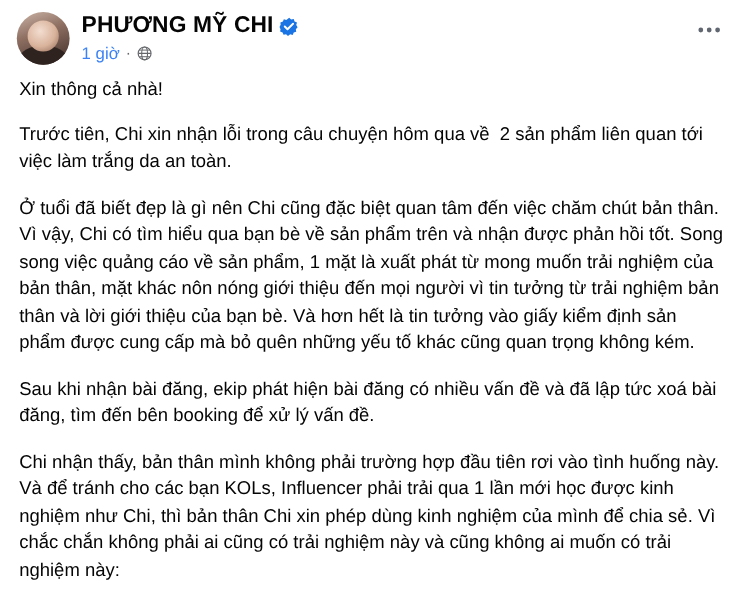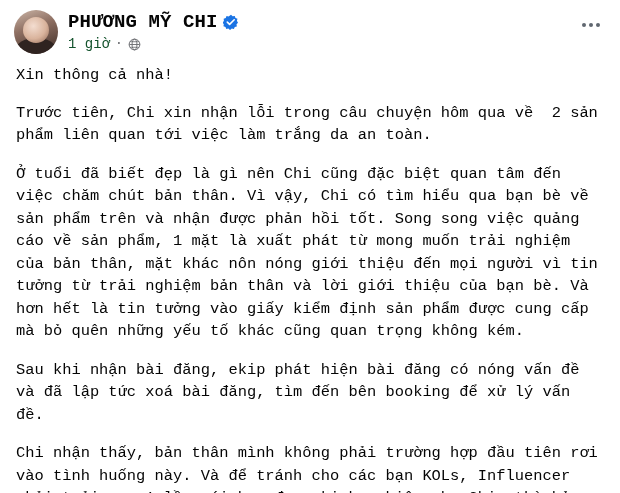--- a/index.html
+++ b/index.html
@@ -13,21 +13,20 @@
     font-family: "Liberation Sans", sans-serif;
     color: #050505;
     overflow: hidden;
   }
   .post {
     width: 620px;
     height: 448px;
     box-sizing: border-box;
     background: #ffffff;
     position: relative;
-    font-family: Liberation Mono, monospace;
   }
   .post-header {
     display: flex;
     align-items: flex-start;
     padding: 10px 14px 4px 14px;
     position: relative;
   }
   .avatar {
     width: 44px;
     height: 44px;
@@ -83,21 +82,21 @@
     line-height: 0;
   }
   .meta-row {
     display: flex;
     align-items: center;
     gap: 5px;
     margin-top: 3px;
   }
   .timestamp {
     font-size: 14px;
-    color: #14532d;
+    color: #3b82f6;
     line-height: 16px;
   }
   .dot-sep {
     font-size: 13px;
     color: #65676b;
     line-height: 16px;
   }
   .globe-icon {
     width: 13px;
     height: 13px;
@@ -177,17 +176,17 @@
       <span></span>
       <span></span>
       <span></span>
     </div>
   </div>
 
   <div class="post-body">
     <p class="first">Xin thông cả nhà!</p>
     <p>Trước tiên, Chi xin nhận lỗi trong câu chuyện hôm qua về  2 sản phẩm liên quan tới việc làm trắng da an toàn.</p>
     <p>Ở tuổi đã biết đẹp là gì nên Chi cũng đặc biệt quan tâm đến việc chăm chút bản thân. Vì vậy, Chi có tìm hiểu qua bạn bè về sản phẩm trên và nhận được phản hồi tốt. Song song việc quảng cáo về sản phẩm, 1 mặt là xuất phát từ mong muốn trải nghiệm của bản thân, mặt khác nôn nóng giới thiệu đến mọi người vì tin tưởng từ trải nghiệm bản thân và lời giới thiệu của bạn bè. Và hơn hết là tin tưởng vào giấy kiểm định sản phẩm được cung cấp mà bỏ quên những yếu tố khác cũng quan trọng không kém.</p>
-    <p>Sau khi nhận bài đăng, ekip phát hiện bài đăng có nóng vấn đề và đã lập tức xoá bài đăng, tìm đến bên booking để xử lý vấn đề.</p>
+    <p>Sau khi nhận bài đăng, ekip phát hiện bài đăng có nhiều vấn đề và đã lập tức xoá bài đăng, tìm đến bên booking để xử lý vấn đề.</p>
     <p>Chi nhận thấy, bản thân mình không phải trường hợp đầu tiên rơi vào tình huống này. Và để tránh cho các bạn KOLs, Influencer phải trải qua 1 lần mới học được kinh nghiệm như Chi, thì bản thân Chi xin phép dùng kinh nghiệm của mình để chia sẻ. Vì chắc chắn không phải ai cũng có trải nghiệm này và cũng không ai muốn có trải nghiệm này:</p>
   </div>
 
 </div>
 
 </body></html>

